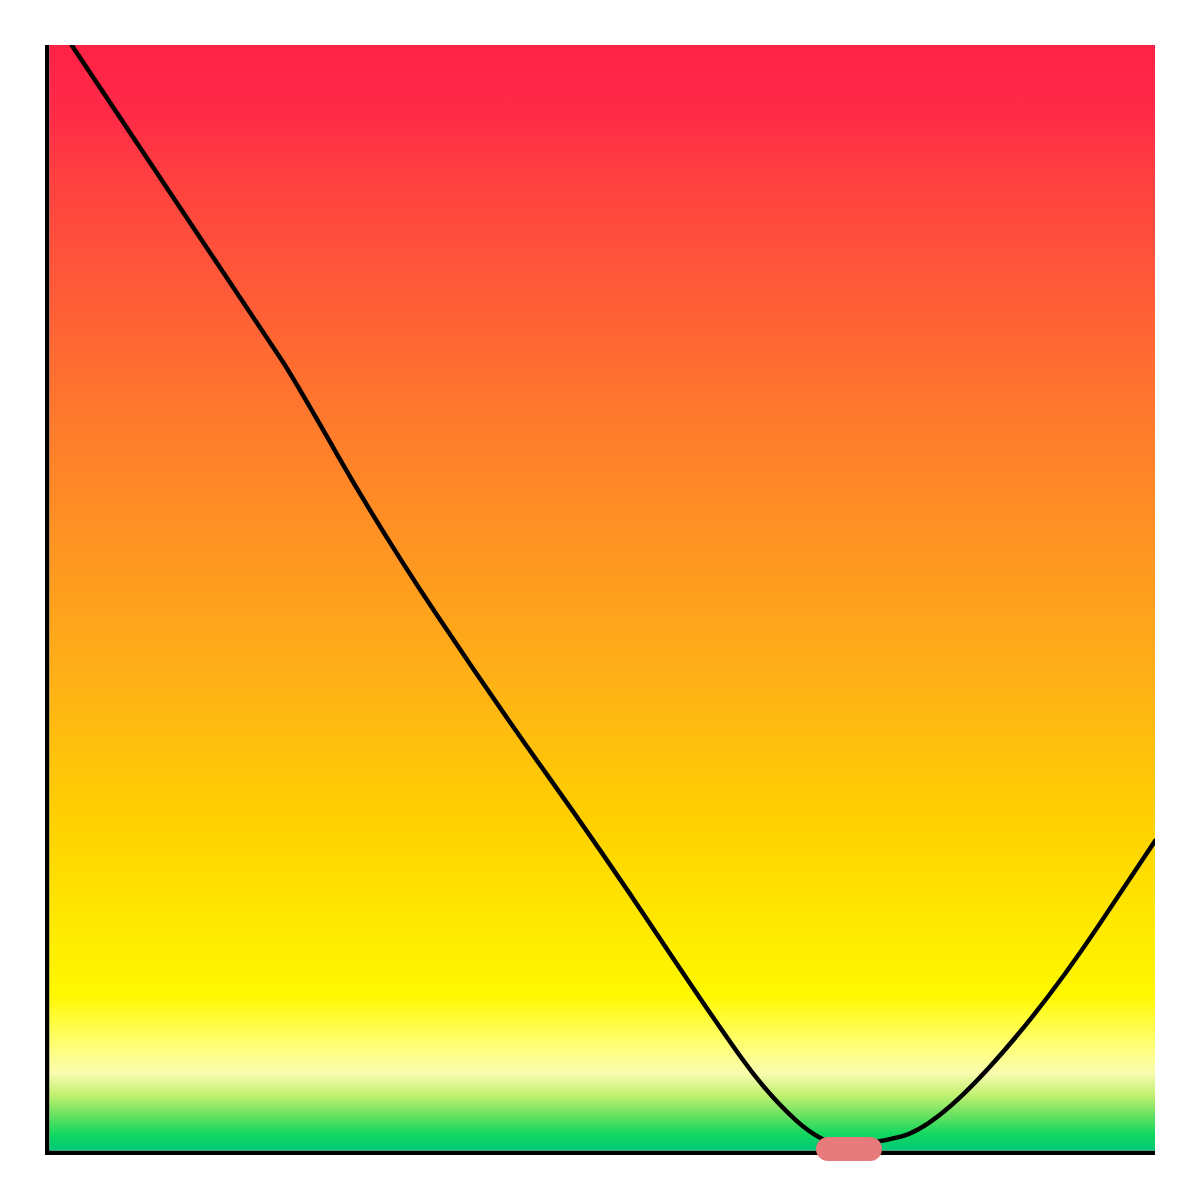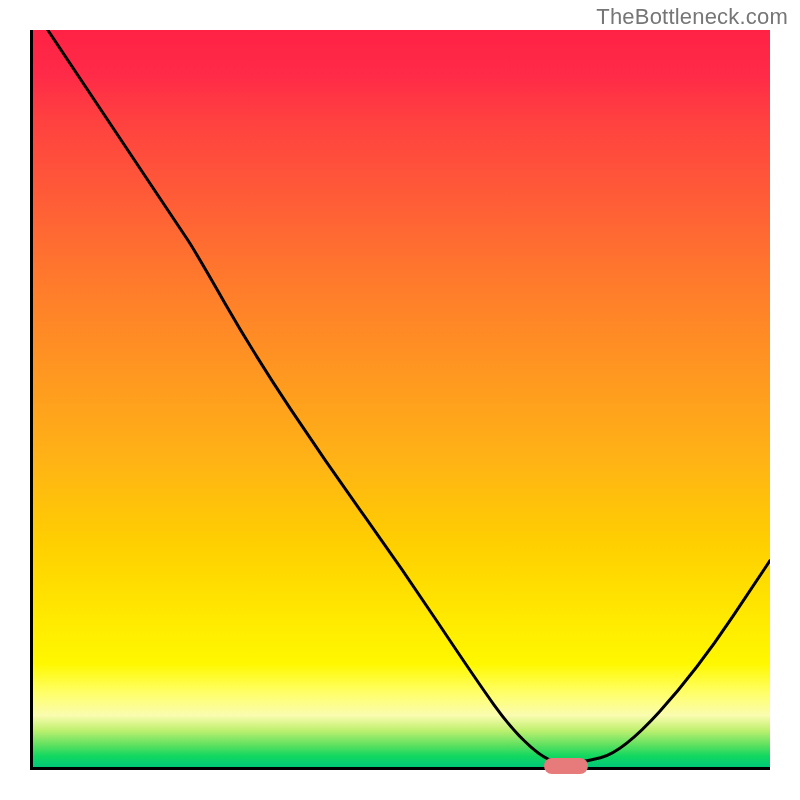--- a/index.html
+++ b/index.html
@@ -64,21 +64,20 @@
   background: #e77a7a;
   border-radius: 10px;
   z-index: 3;
   transform: translate(-50%, -50%);
 }
 </style>
 </head>
 <body>
 
 <div class="container">
-  <div class="watermark">TheBottleneck.com</div>
   <div class="plot-area">
     <div class="gradient-bg"></div>
     <svg class="curve" viewBox="0 0 740 740" preserveAspectRatio="none">
       <path id="curve-path" fill="none" stroke="#000000" stroke-width="3" stroke-linejoin="round" stroke-linecap="round" d="M 14.8 0 Q 14.8 0 44.4 44.39999999999998 Q 74 88.79999999999995 111 144.3 Q 148 199.80000000000007 155.4 210.90000000000003 Q 162.8 222 192.4 273.79999999999995 Q 222 325.59999999999997 259 381.1 Q 296 436.6 333 488.40000000000003 Q 370 540.2 407 595.7 Q 444 651.2 462.5 677.1 Q 481 703 499.5 719.65 Q 518 736.3 532.8 736.3 Q 547.6 736.3 569.8 730.75 Q 592 725.2 629 684.5 Q 666 643.8 703 588.3 T 740 532.8"></path>
     </svg>
     <div class="marker" id="marker" style="left: 532.8px; top: 736.3px; background: rgb(231, 122, 122);"></div>
   </div>
 </div>
 
 </body></html>

